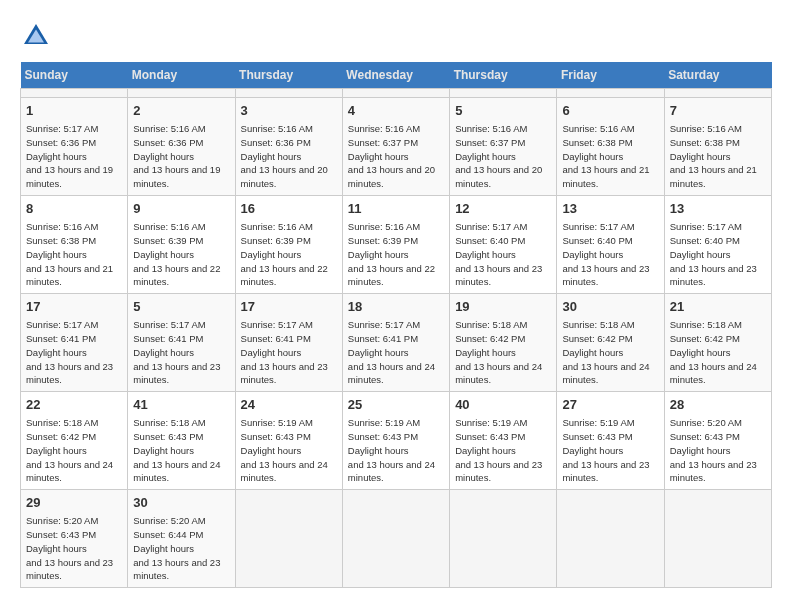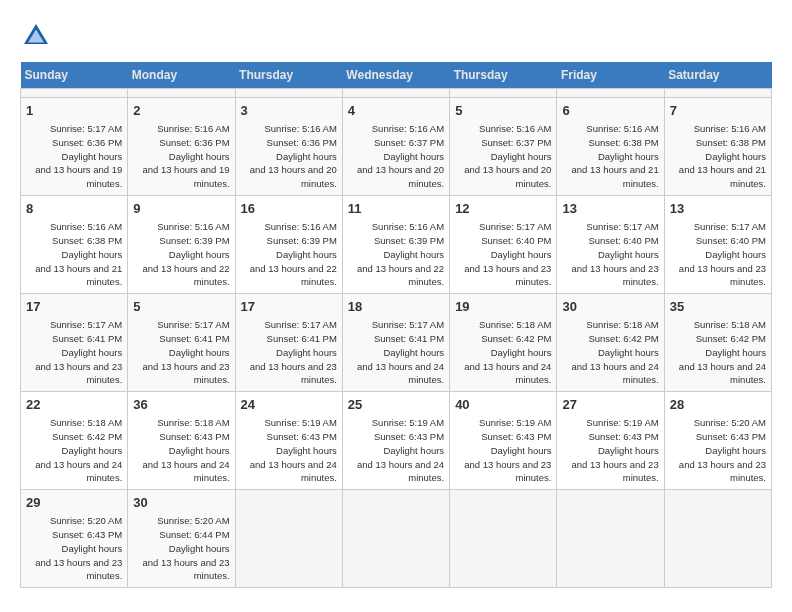--- a/index.html
+++ b/index.html
@@ -74,21 +74,20 @@
     .day-num {
       font-size: 13px;
       font-weight: bold;
       display: block;
       margin-bottom: 2px;
     }
     .day-info {
       font-size: 9.5px;
       color: #333;
       line-height: 1.45;
-      text-align: right;
     }
     tr:nth-child(odd) td:not(.empty) { background: #ffffff; }
     tr:nth-child(even) td:not(.empty) { background: #f9f9f9; }
   </style>
 </head>
 <body>
 
 <div class="header">
   <div class="logo">
     <svg class="logo-icon" viewBox="0 0 40 40">
@@ -207,31 +206,31 @@
         </td>
         <td>
           <span class="day-num">19</span>
           <div class="day-info">Sunrise: 5:18 AM<br>Sunset: 6:42 PM<br>Daylight hours<br>and 13 hours and 24 minutes.</div>
         </td>
         <td>
           <span class="day-num">30</span>
           <div class="day-info">Sunrise: 5:18 AM<br>Sunset: 6:42 PM<br>Daylight hours<br>and 13 hours and 24 minutes.</div>
         </td>
         <td>
-          <span class="day-num">35</span>
+          <span class="day-num">21</span>
           <div class="day-info">Sunrise: 5:18 AM<br>Sunset: 6:42 PM<br>Daylight hours<br>and 13 hours and 24 minutes.</div>
         </td>
       </tr>
       <tr>
         <td>
           <span class="day-num">22</span>
           <div class="day-info">Sunrise: 5:18 AM<br>Sunset: 6:42 PM<br>Daylight hours<br>and 13 hours and 24 minutes.</div>
         </td>
         <td>
-          <span class="day-num">36</span>
+          <span class="day-num">41</span>
           <div class="day-info">Sunrise: 5:18 AM<br>Sunset: 6:43 PM<br>Daylight hours<br>and 13 hours and 24 minutes.</div>
         </td>
         <td>
           <span class="day-num">24</span>
           <div class="day-info">Sunrise: 5:19 AM<br>Sunset: 6:43 PM<br>Daylight hours<br>and 13 hours and 24 minutes.</div>
         </td>
         <td>
           <span class="day-num">25</span>
           <div class="day-info">Sunrise: 5:19 AM<br>Sunset: 6:43 PM<br>Daylight hours<br>and 13 hours and 24 minutes.</div>
         </td>

